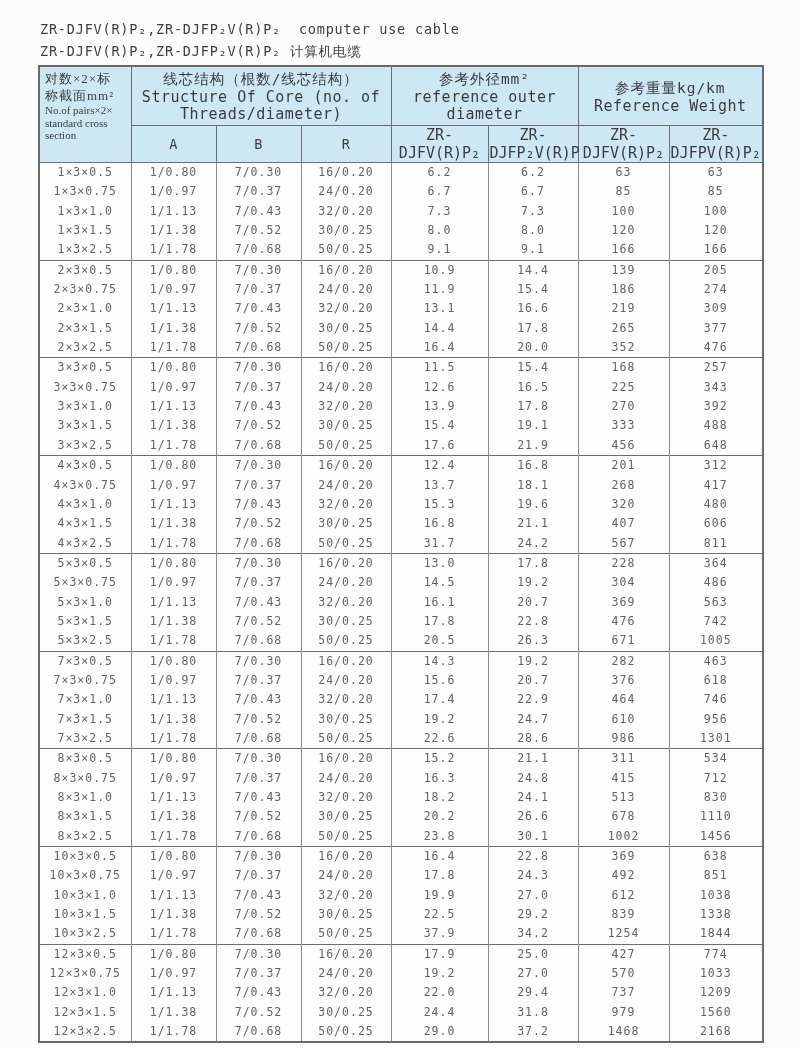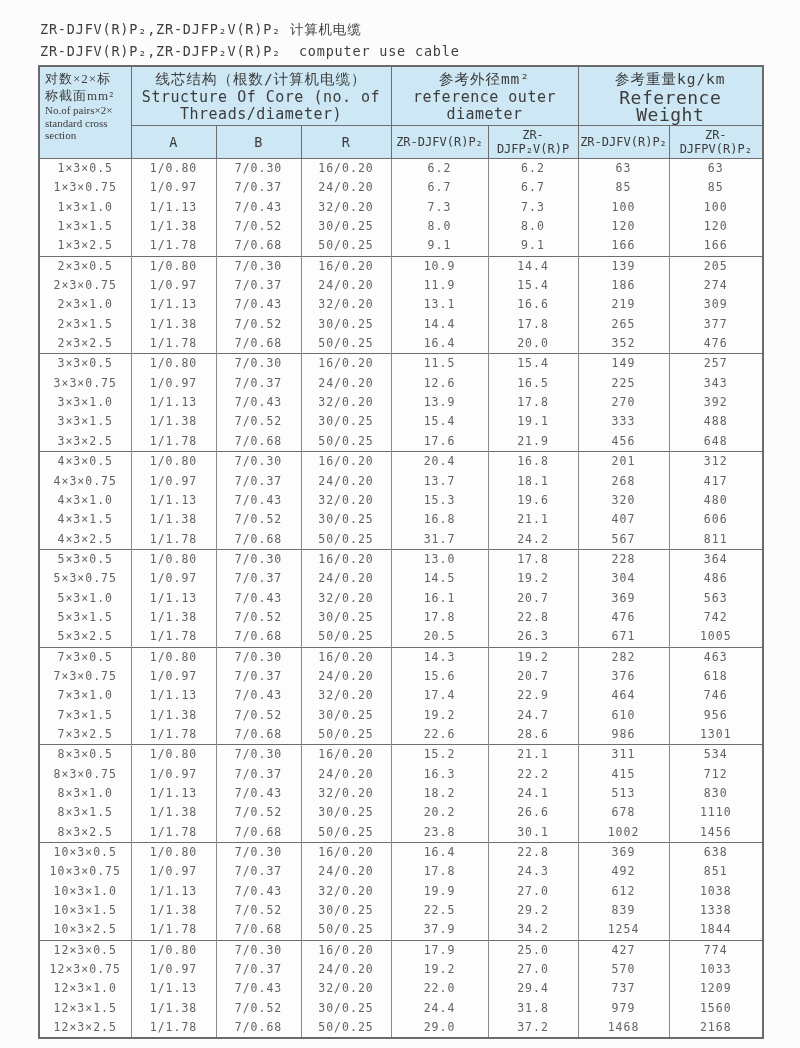--- a/index.html
+++ b/index.html
@@ -51,29 +51,29 @@
     text-align: left;
     vertical-align: top;
     padding: 3px 3px 2px 5px;
     line-height: 1.15;
     font-family: Liberation Serif, serif;
   }
   .cn-sm { font-size: 13px; letter-spacing: 1px; line-height: 17px; }
   .en-sm { font-size: 11px; letter-spacing: 0px; line-height: 12.5px; }
   .cn-lg { font-size: 14.5px; letter-spacing: 1px; line-height: 20px; }
   .en-lg { font-size: 15px; letter-spacing: 0.5px; line-height: 17px; }
-  .en-md { font-size: 18px; letter-spacing: 0.5px; line-height: 17px; }
+  .en-md { font-size: 15px; letter-spacing: 0.5px; line-height: 17px; }
   th.group-head { text-align: center; height: 57px; }
   th.sub-head {
     text-align: center;
     height: 33px;
     font-size: 13.5px;
     letter-spacing: 0.5px;
   }
-  th.sub-head.zr { font-size: 12px; letter-spacing: 0; padding: 0 1px; margin-left: 44px; }
+  th.sub-head.zr { font-size: 15px; letter-spacing: 0; padding: 0 1px; margin-left: 44px; }
 
   tbody td {
     border-left: 1.5px solid #8a8a8a;
     border-right: 1.5px solid #8a8a8a;
     border-top: none;
     border-bottom: none;
     height: 19.35px;
     line-height: 19.35px;
     font-size: 11.5px;
     letter-spacing: 1px;
@@ -83,22 +83,22 @@
     white-space: nowrap;
   }
   tbody tr.group-start td { border-top: 1.8px solid #6d6d6d; }
 </style>
 </head>
 <body>
 
 <div class="page">
 
   <div class="doc-title">
+    <div class="line">ZR-DJFV(R)P₂,ZR-DJFP₂V(R)P₂  computer use cable</div>
     <div class="line">ZR-DJFV(R)P₂,ZR-DJFP₂V(R)P₂ 计算机电缆</div>
-    <div class="line">ZR-DJFV(R)P₂,ZR-DJFP₂V(R)P₂  computer use cable</div>
   </div>
 
   <table class="spec">
     <colgroup>
       <col class="c-spec">
         <col class="c-a">
         <col class="c-b">
         <col class="c-r">
       <col class="c-d1">
         <col class="c-d2">
@@ -108,21 +108,21 @@
     <thead>
       <tr>
         <th rowspan="2" class="pairs-head">
           <div class="cn-sm">对数×2×标</div>
           <div class="cn-sm">称截面mm²</div>
           <div class="en-sm">No.of pairs×2×</div>
           <div class="en-sm">standard cross</div>
           <div class="en-sm">section</div>
         </th>
         <th colspan="3" class="group-head">
-          <div class="cn-lg">线芯结构（根数/计算机电缆）</div>
+          <div class="cn-lg">线芯结构（根数/线芯结构）</div>
           <div class="en-lg">Structure Of Core (no. of</div>
           <div class="en-lg">Threads/diameter)</div>
         </th>
         <th colspan="2" class="group-head">
           <div class="cn-lg">参考外径mm²</div>
           <div class="en-lg">reference outer diameter</div>
         </th>
         <th colspan="2" class="group-head">
           <div class="cn-lg">参考重量kg/km</div>
           <div class="en-md">Reference Weight</div>
@@ -239,21 +239,21 @@
           <td>352</td>
           <td>476</td>
         </tr>
         <tr class="group-start">
           <td>3×3×0.5</td>
           <td>1/0.80</td>
           <td>7/0.30</td>
           <td>16/0.20</td>
           <td>11.5</td>
           <td>15.4</td>
-          <td>149</td>
+          <td>168</td>
           <td>257</td>
         </tr>
         <tr>
           <td>3×3×0.75</td>
           <td>1/0.97</td>
           <td>7/0.37</td>
           <td>24/0.20</td>
           <td>12.6</td>
           <td>16.5</td>
           <td>225</td>
@@ -287,21 +287,21 @@
           <td>17.6</td>
           <td>21.9</td>
           <td>456</td>
           <td>648</td>
         </tr>
         <tr class="group-start">
           <td>4×3×0.5</td>
           <td>1/0.80</td>
           <td>7/0.30</td>
           <td>16/0.20</td>
-          <td>20.4</td>
+          <td>12.4</td>
           <td>16.8</td>
           <td>201</td>
           <td>312</td>
         </tr>
         <tr>
           <td>4×3×0.75</td>
           <td>1/0.97</td>
           <td>7/0.37</td>
           <td>24/0.20</td>
           <td>13.7</td>
@@ -448,21 +448,21 @@
           <td>21.1</td>
           <td>311</td>
           <td>534</td>
         </tr>
         <tr>
           <td>8×3×0.75</td>
           <td>1/0.97</td>
           <td>7/0.37</td>
           <td>24/0.20</td>
           <td>16.3</td>
-          <td>22.2</td>
+          <td>24.8</td>
           <td>415</td>
           <td>712</td>
         </tr>
         <tr>
           <td>8×3×1.0</td>
           <td>1/1.13</td>
           <td>7/0.43</td>
           <td>32/0.20</td>
           <td>18.2</td>
           <td>24.1</td>

